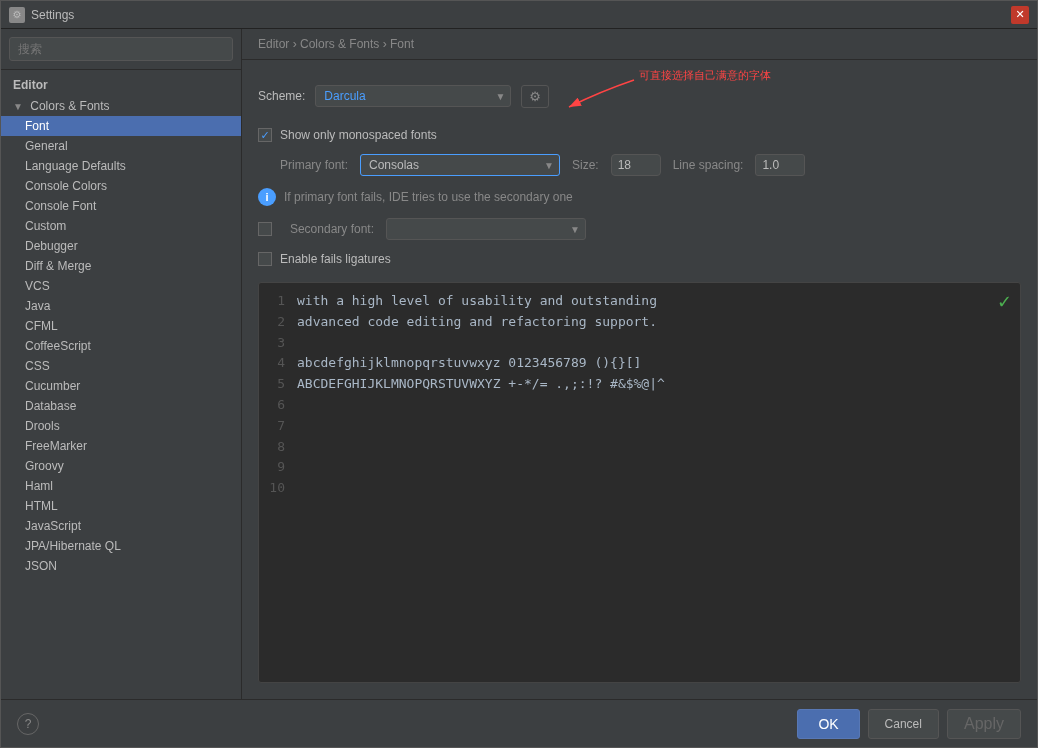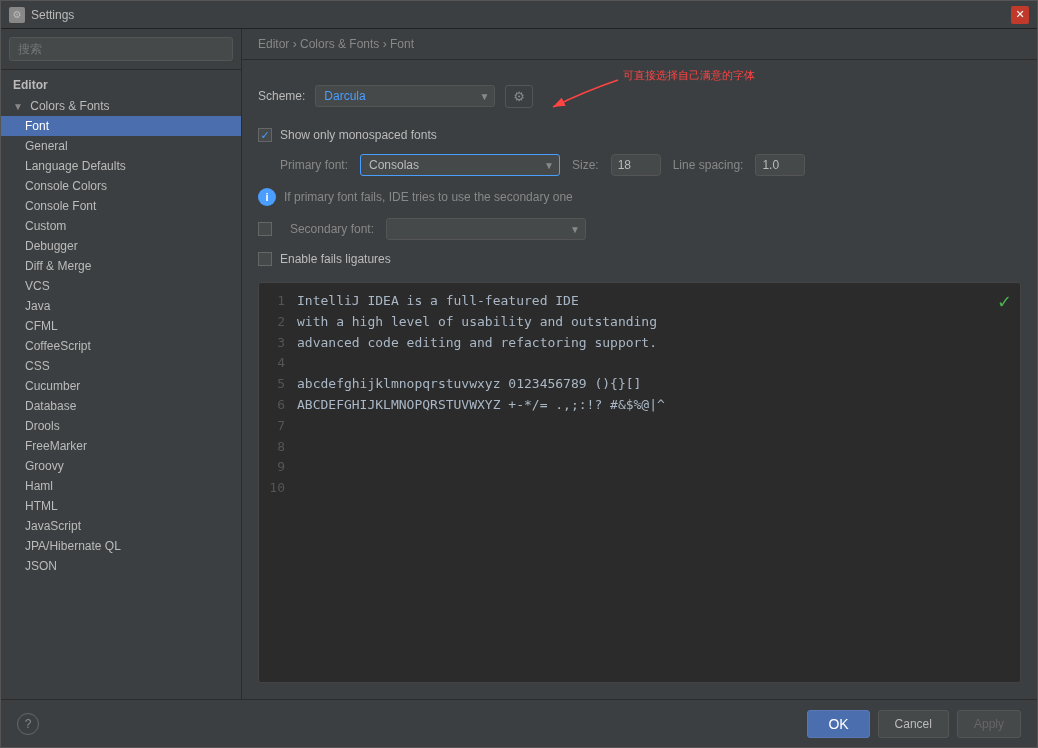--- a/index.html
+++ b/index.html
@@ -182,21 +182,21 @@
       font-size: 12px;
     }
 
     .scheme-select {
       background: #45494a;
       border: 1px solid #555;
       color: #4a9eff;
       padding: 3px 8px;
       border-radius: 3px;
       font-size: 12px;
-      width: 180px;
+      width: 196px;
       outline: none;
       appearance: none;
       cursor: pointer;
     }
 
     .scheme-select-wrapper {
       position: relative;
       display: inline-block;
     }
 
@@ -461,21 +461,21 @@
       font-size: 12px;
       cursor: pointer;
     }
 
     .btn-apply {
       background: #45494a;
       border: 1px solid #555;
       color: #666;
       padding: 5px 16px;
       border-radius: 3px;
-      font-size: 12px;
+      font-size: 16px;
       cursor: pointer;
     }
 
     .annotation-text {
       color: #ff4444;
       font-size: 11px;
       position: absolute;
       left: 120px;
       top: 0;
     }
@@ -654,21 +654,20 @@
             <div>3</div>
             <div>4</div>
             <div>5</div>
             <div>6</div>
             <div>7</div>
             <div>8</div>
             <div>9</div>
             <div>10</div>
           </div>
           <div class="preview-code">
-            <span class="line">IntelliJ IDEA is a full-featured IDE</span>
             <span class="line">with a high level of usability and outstanding</span>
             <span class="line">advanced code editing and refactoring support.</span>
             <span class="line"> </span>
             <span class="line">abcdefghijklmnopqrstuvwxyz 0123456789 (){}[]</span>
             <span class="line">ABCDEFGHIJKLMNOPQRSTUVWXYZ +-*/= .,;:!? #&amp;$%@|^</span>
             <span class="line"> </span>
             <span class="line"> </span>
             <span class="line"> </span>
             <span class="line"> </span>
           </div>

